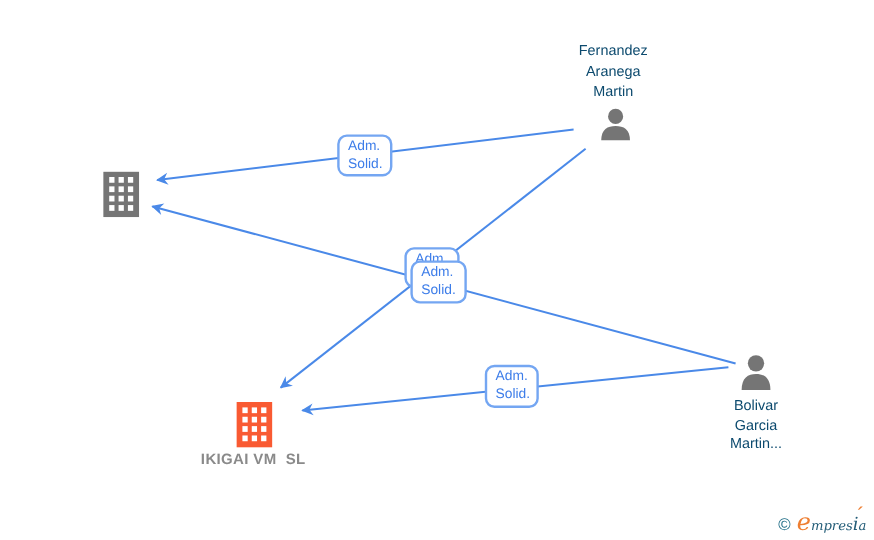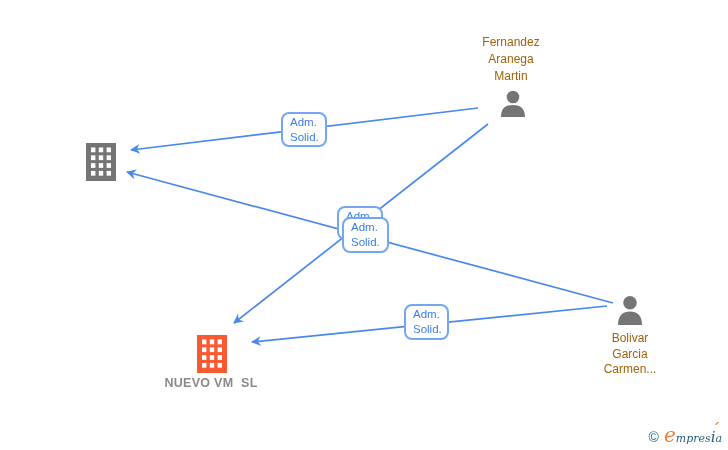--- a/index.html
+++ b/index.html
@@ -32,21 +32,21 @@
     line-height: 15px;
     padding: 1px 0 16px 7px;
     white-space: pre-wrap;
   }
   .node-label {
     position: absolute;
     text-align: center;
     white-space: pre-wrap;
     font-size: 12px;
     line-height: 17px;
-    color: #a16207;
+    color: #0c4a6e;
     cursor: pointer;
   }
   .node-label.focus {
     font-weight: bold;
     color: #8a8a8a;
     font-size: 12.5px;
     letter-spacing: 0.3px;
   }
   .node-icon {
     position: absolute;
@@ -164,31 +164,31 @@
           <rect x="20.6" y="12.3" width="4.4" height="4.8"></rect>
         <rect x="5" y="20.1" width="4.4" height="4.8"></rect>
           <rect x="12.8" y="20.1" width="4.4" height="4.8"></rect>
           <rect x="20.6" y="20.1" width="4.4" height="4.8"></rect>
         <rect x="5" y="27.9" width="4.4" height="4.8"></rect>
           <rect x="12.8" y="27.9" width="4.4" height="4.8"></rect>
           <rect x="20.6" y="27.9" width="4.4" height="4.8"></rect>
       </g>
     </svg>
   </div>
-  <div class="node-label focus" style="left:141px; top:375px; width:140px;">NUEVO VM  SL</div>
+  <div class="node-label focus" style="left:141px; top:375px; width:140px;">IKIGAI VM  SL</div>
 
   <div class="node-icon" style="left:616px; top:295px; width:28px; height:30px;">
     <svg width="28" height="30" viewBox="0 0 28 30">
       <circle cx="14" cy="7.8" r="6.8" fill="#757575"></circle>
       <path d="M2,30 C2,19.8 7.4,16.6 14,16.6 C20.6,16.6 26,19.8 26,30 Z" fill="#757575"></path>
     </svg>
   </div>
   <div class="node-label" style="left:570px; top:331px; width:120px; line-height:15.5px;">Bolivar
 Garcia
-Carmen...</div>
+Martin...</div>
 
   <div class="logo">
     <span class="copy">©</span>
     <span class="lead-e">e</span>
     <span class="rest">mpres</span>
     <span class="i-wrap">
       <span class="i-accent">´</span>
       <span>i</span>
     </span>
     <span class="rest">a</span>

